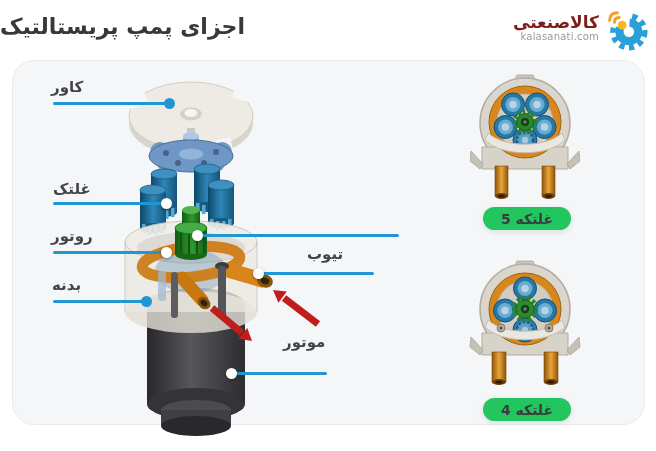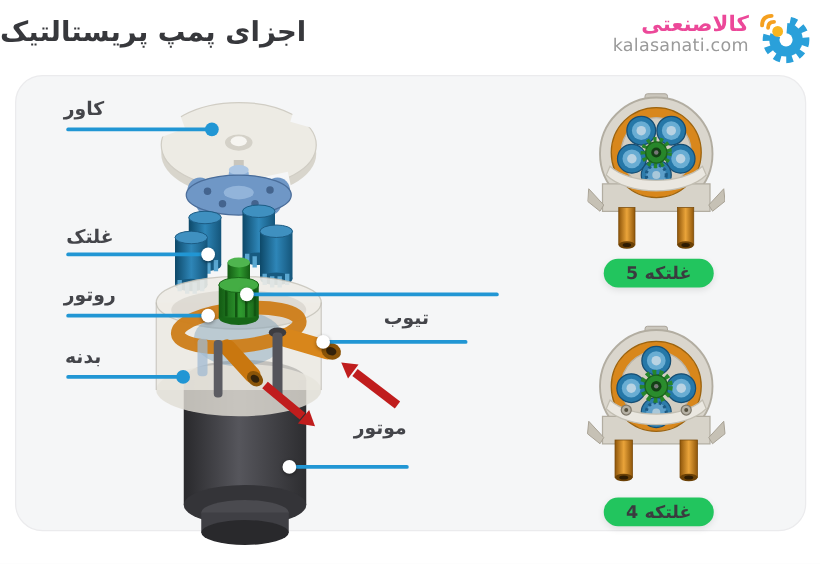--- a/index.html
+++ b/index.html
@@ -9,22 +9,22 @@
     font-family:"DejaVu Sans", sans-serif;
   }
   .title{
     position:absolute;top:14px;left:0;right:0;text-align:left;
     font-size:22px;font-weight:bold;color:#37383c;direction:rtl;letter-spacing:-0.5px;
   }
   .logo{
     position:absolute;top:5px;right:8px;display:flex;align-items:center;gap:3px;direction:ltr;
   }
   .logo-text{text-align:right;line-height:1.05;}
-  .logo-name{font-size:17px;font-weight:bold;color:#ec4899;direction:rtl;}
-  .logo-domain{font-size:14px;color:#9a9a9a;letter-spacing:0.2px;}
+  .logo-name{font-size:17px;font-weight:bold;color:#7f1d1d;direction:rtl;}
+  .logo-domain{font-size:10px;color:#9a9a9a;letter-spacing:0.2px;}
   .panel{
     position:absolute;left:12px;top:60px;width:633px;height:365px;
     background:#f5f6f7;border:1px solid #ebebed;border-radius:22px;
     box-sizing:border-box;
   }
   .plabel{
     position:absolute;color:#44454a;font-size:15px;font-weight:600;
     direction:rtl;white-space:nowrap;line-height:1;
   }
   .leader{position:absolute;height:3px;background:#2196d4;border-radius:2px;}

